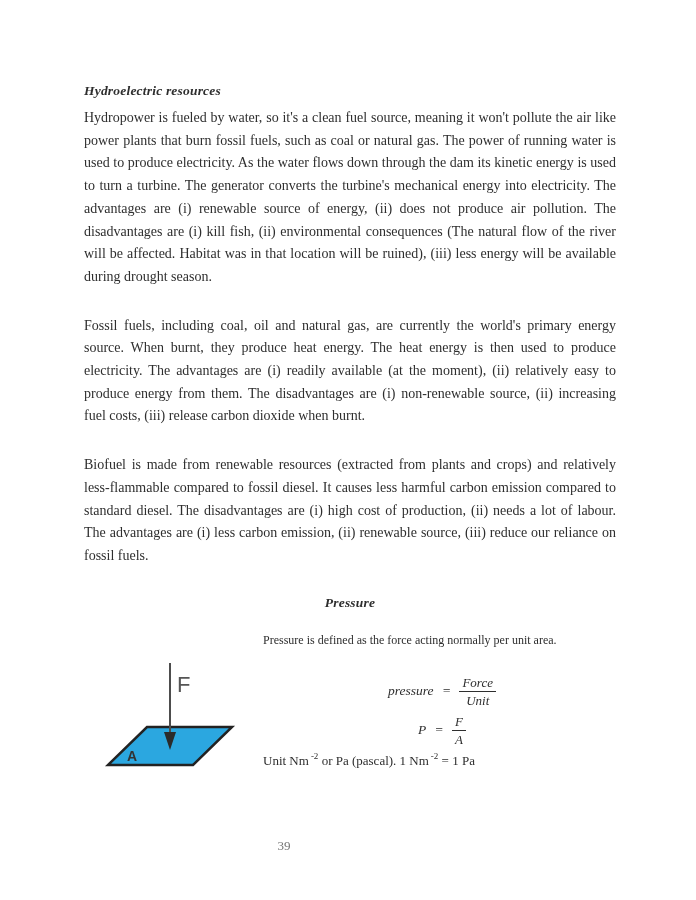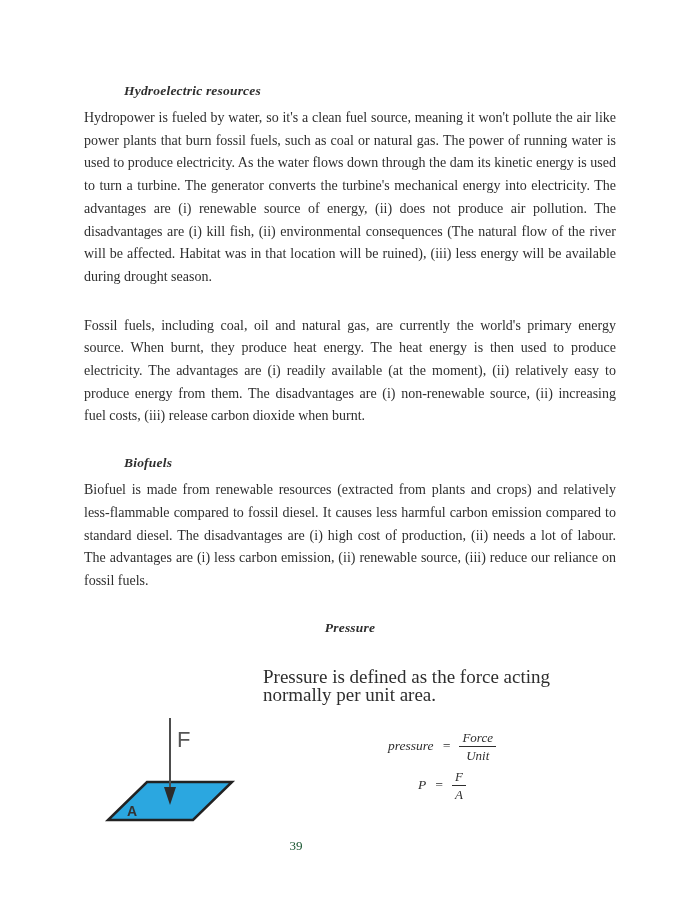--- a/index.html
+++ b/index.html
@@ -22,41 +22,40 @@
     top: 82px;
     width: 532px;
   }
   .sec-heading {
     font-size: 13.5px;
     font-weight: bold;
     font-style: italic;
     line-height: 17px;
     margin-bottom: 8px;
     letter-spacing: 0.2px;
-    margin-left: 40px;
   }
   .body-text {
     font-size: 14px;
     line-height: 22.7px;
     text-align: justify;
     margin-bottom: 26px;
   }
   .center-heading {
     font-size: 13.5px;
     font-weight: bold;
     font-style: italic;
     text-align: center;
     line-height: 17px;
     margin-top: 12px;
     letter-spacing: 0.2px;
   }
   .definition {
-    font-size: 19px;
+    font-size: 12px;
     line-height: 18px;
-    margin-top: 32px;
+    margin-top: 20px;
     margin-left: 179px;
   }
   .pressure-figure {
     position: relative;
     margin-top: 10px;
     height: 118px;
     width: 532px;
   }
   .diagram-svg {
     position: absolute;
@@ -93,45 +92,44 @@
     white-space: nowrap;
   }
   .unit-line sup {
     font-size: 9px;
     vertical-align: super;
     line-height: 0;
     margin-left: 2px;
   }
   .page-number {
     position: absolute;
-    left: 16px;
+    left: 4px;
     width: 560px;
     top: 838px;
     text-align: center;
     font-size: 13px;
-    color: #14532d;
+    color: #737373;
   }
 </style>
 </head>
 <body>
 
 <div class="page">
   <div class="content">
 
     <section>
       <h3 class="sec-heading">Hydroelectric resources</h3>
       <p class="body-text">Hydropower is fueled by water, so it's a clean fuel source, meaning it won't pollute the air like power plants that burn fossil fuels, such as coal or natural gas. The power of running water is used to produce electricity. As the water flows down through the dam its kinetic energy is used to turn a turbine. The generator converts the turbine's mechanical energy into electricity. The advantages are (i) renewable source of energy, (ii) does not produce air pollution. The disadvantages are (i) kill fish, (ii) environmental consequences (The natural flow of the river will be affected. Habitat was in that location will be ruined), (iii) less energy will be available during drought season.</p>
     </section>
 
     <section>
       <p class="body-text">Fossil fuels, including coal, oil and natural gas, are currently the world's primary energy source. When burnt, they produce heat energy. The heat energy is then used to produce electricity. The advantages are (i) readily available (at the moment), (ii) relatively easy to produce energy from them. The disadvantages are (i) non-renewable source, (ii) increasing fuel costs, (iii) release carbon dioxide when burnt.</p>
     </section>
 
     <section>
-      <h3 class="sec-heading">Biofuels</h3>
       <p class="body-text">Biofuel is made from renewable resources (extracted from plants and crops) and relatively less-flammable compared to fossil diesel. It causes less harmful carbon emission compared to standard diesel. The disadvantages are (i) high cost of production, (ii) needs a lot of labour. The advantages are (i) less carbon emission, (ii) renewable source, (iii) reduce our reliance on fossil fuels.</p>
     </section>
 
     <h3 class="center-heading">Pressure</h3>
     <p class="definition">Pressure is defined as the force acting normally per unit area.</p>
 
     <div class="pressure-figure">
 
       <svg class="diagram-svg" width="180" height="118" viewBox="0 0 180 118">
         <polygon points="63,68 148,68 109,106 24,106" stroke="#222222" stroke-width="2.5" stroke-linejoin="miter" fill="#2ba7e0"></polygon>
@@ -153,18 +151,21 @@
         <div class="formula">
           <span class="lhs">P</span>
           <span class="eq">=</span>
           <span class="frac">
             <span class="num">F</span>
             <span class="den">A</span>
           </span>
         </div>
       </div>
 
+      <div class="unit-line">
+        <span>Unit Nm</span><sup>-2</sup><span> or Pa (pascal). 1 Nm</span><sup>-2</sup><span> = 1 Pa</span>
+      </div>
 
     </div>
   </div>
 
   <div class="page-number">39</div>
 </div>
 
 </body></html>

